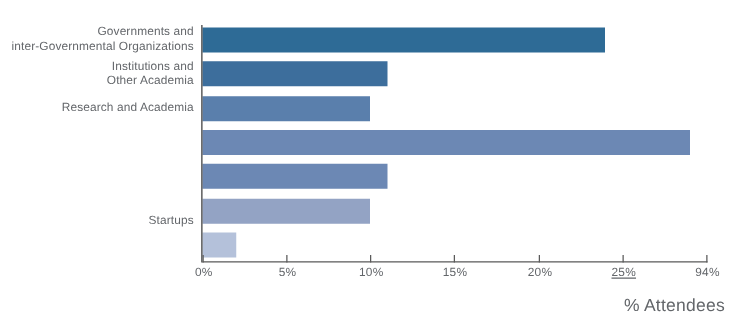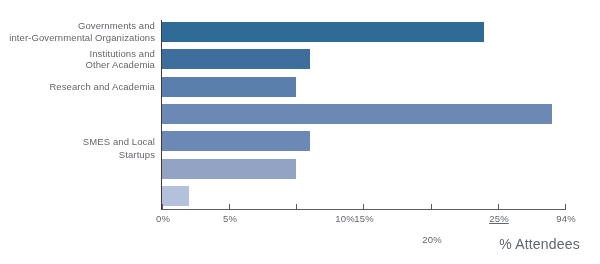--- a/index.html
+++ b/index.html
@@ -112,24 +112,21 @@
       <span class="cat-label">Governments and
 inter-Governmental Organizations</span>
     </div>
     <div class="cat-row" style="top:27.4px;height:27.4px;">
       <span class="cat-label">Institutions and
 Other Academia</span>
     </div>
     <div class="cat-row" style="top:54.8px;height:27.4px;">
       <span class="cat-label">Research and Academia</span>
     </div>
-    <div class="cat-row" style="top:109.7px;height:27.4px;">
-      <span class="cat-label">SMES and Local</span>
-    </div>
-    <div class="cat-row" style="top:123px;height:27.4px;">
+    <div class="cat-row" style="top:145px;height:27.4px;">
       <span class="cat-label">Startups</span>
     </div>
   </div>
 
   <div class="plot-area">
     <div class="bar-row" style="top:3.7px;height:20px;width:100%;">
       <div class="bar" style="width:80.0%;background:#2E6B96;"></div>
     </div>
     <div class="bar-row" style="top:31.1px;height:20px;width:100%;">
       <div class="bar" style="width: 36.6667%; background: rgb(61, 110, 156);"></div>
@@ -157,21 +154,21 @@
   <div class="tick" style="left:162px;"></div>
   <div class="tick" style="left:229px;"></div>
   <div class="tick" style="left:296px;"></div>
   <div class="tick" style="left:363px;"></div>
   <div class="tick" style="left:431px;"></div>
   <div class="tick" style="left:498px;"></div>
   <div class="tick" style="left:565px;"></div>
 
   <div class="tick-label" style="left:163px;">0%</div>
   <div class="tick-label" style="left:230px;">5%</div>
-  <div class="tick-label" style="left:297px;margin-left:48px;">10%</div>
+  <div class="tick-label" style="left:297px;">10%</div>
   <div class="tick-label" style="left:364px;">15%</div>
-  <div class="tick-label" style="left:432px;margin-top:21px;">20%</div>
+  <div class="tick-label" style="left:432px;">20%</div>
   <div class="tick-label" style="left:499px;text-decoration:underline;">25%</div>
   <div class="tick-label" style="left:566px;">94%</div>
 
   <div class="axis-title">% Attendees</div>
 
 </div>
 
 </body></html>

